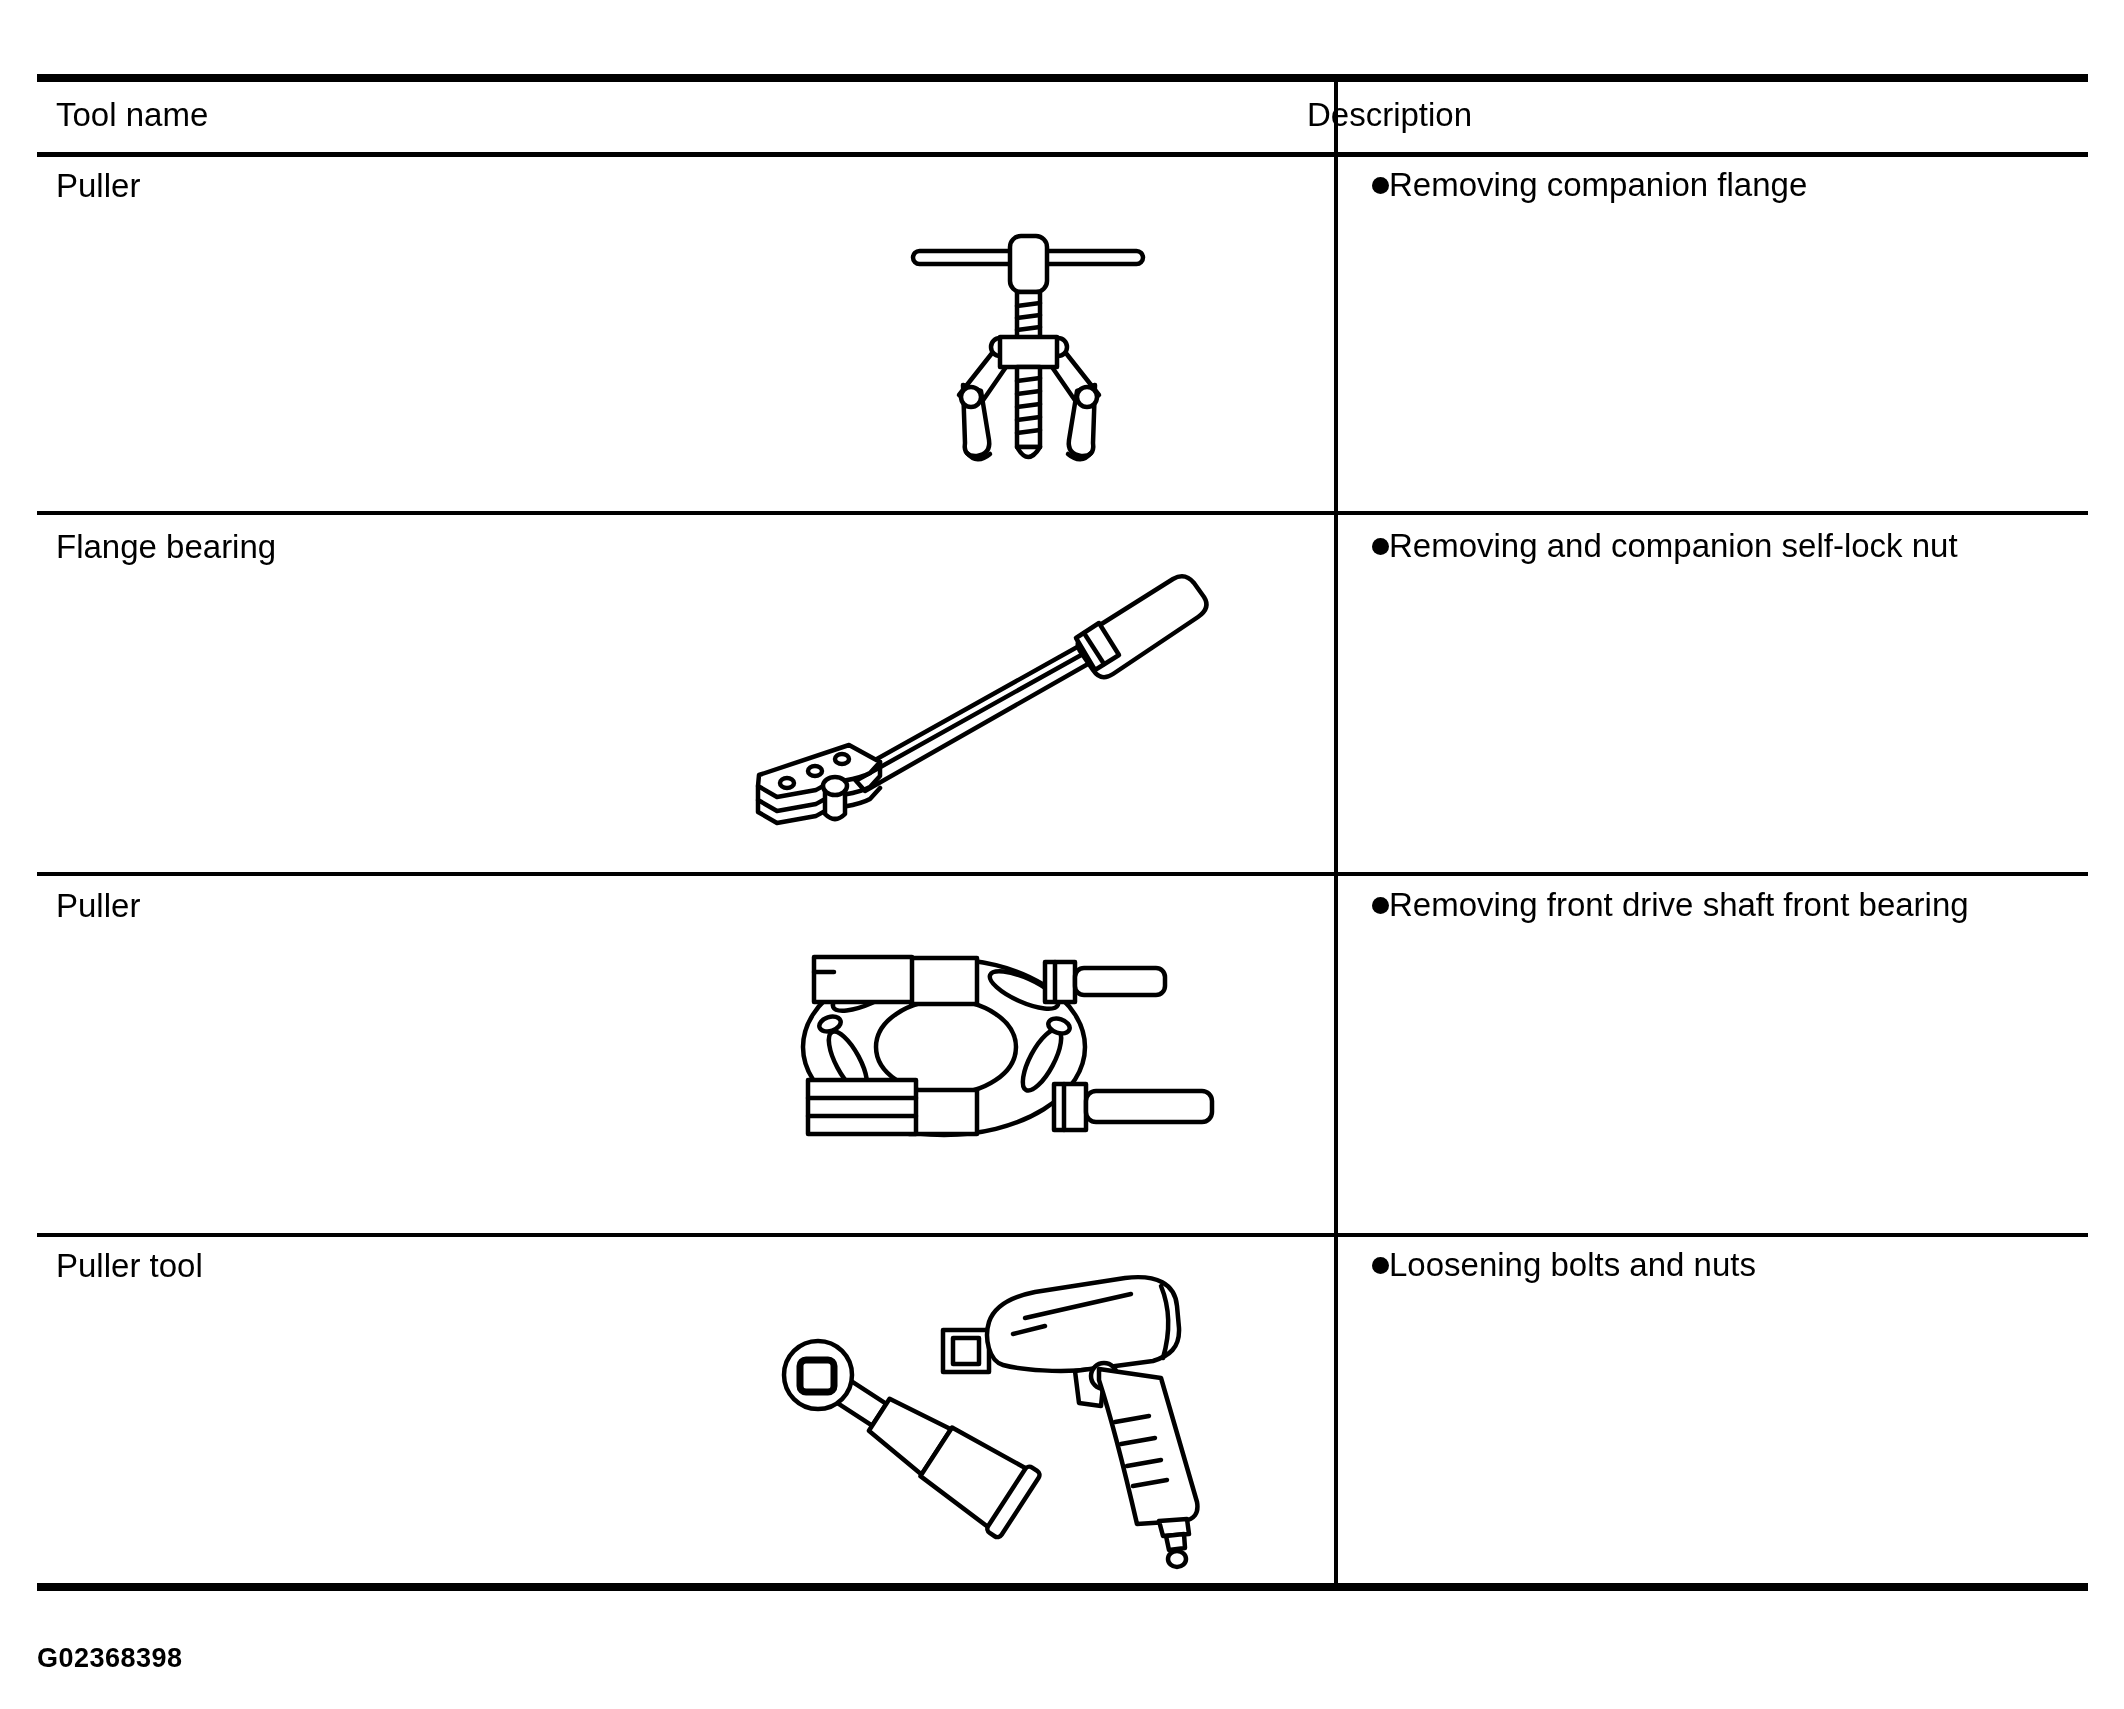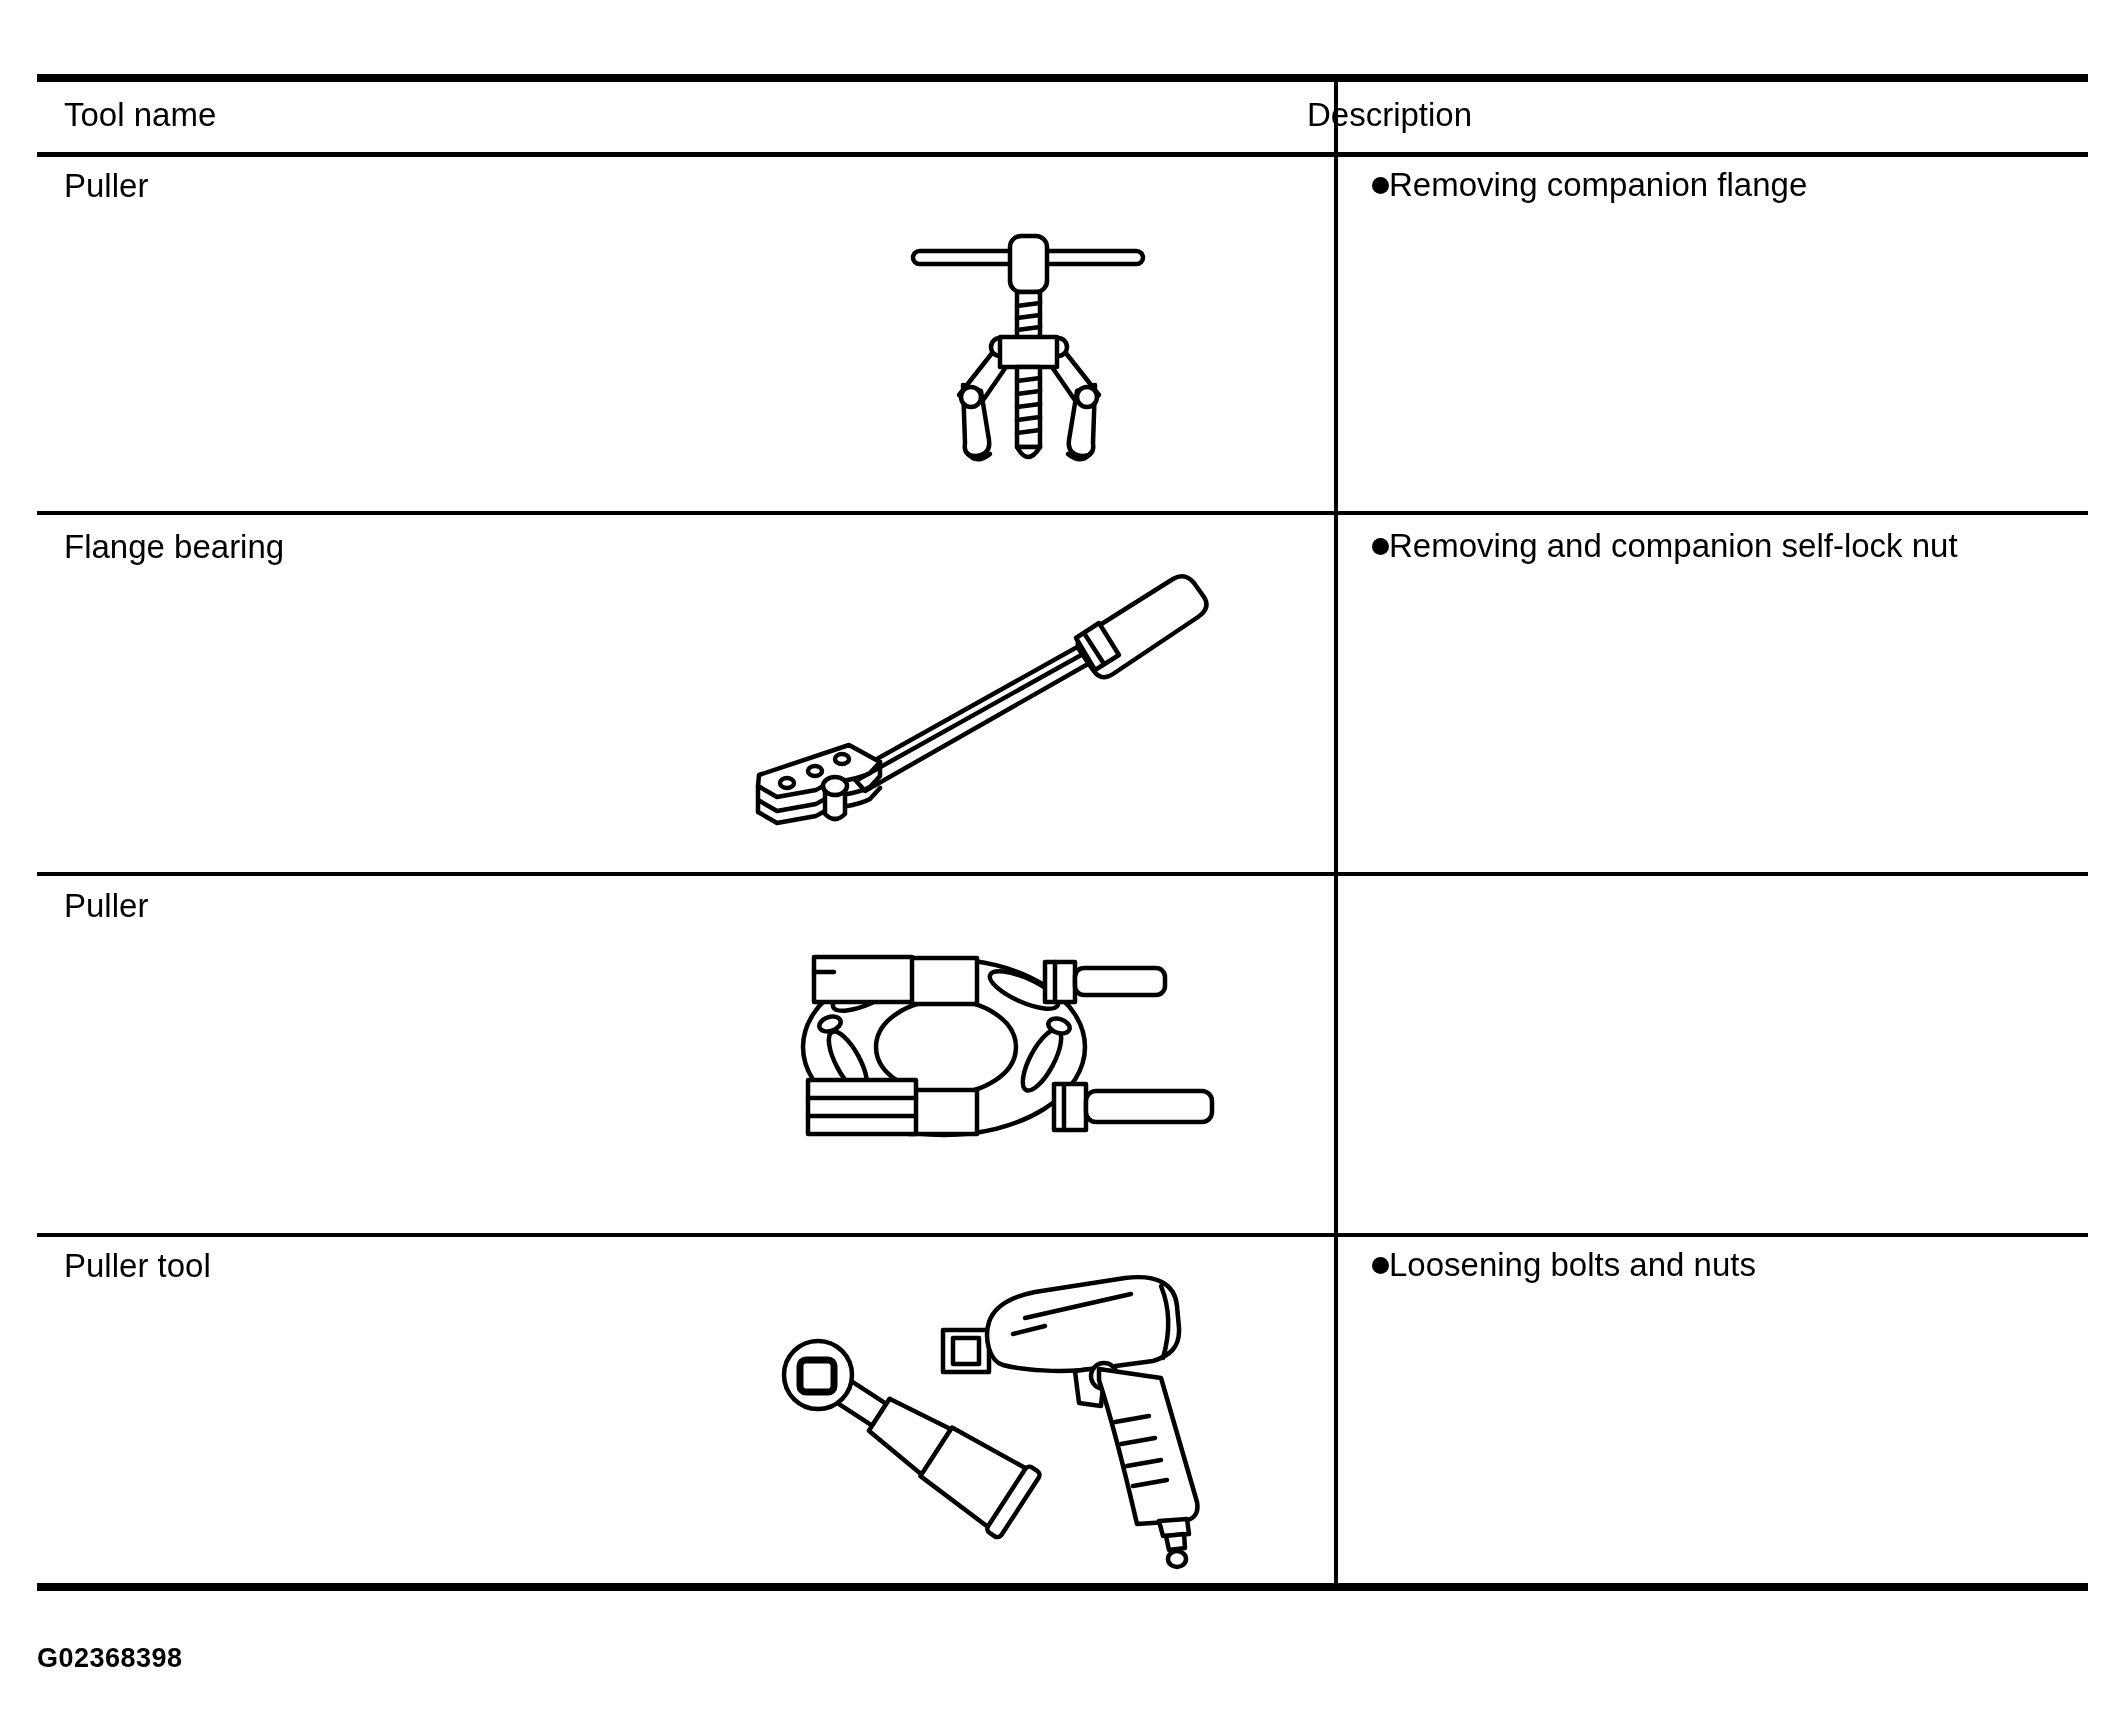--- a/index.html
+++ b/index.html
@@ -21,21 +21,21 @@
   .hline.sep3          { top:1233px; height:4px; }
   .hline.thick-bottom  { top:1583px; height:8px; }
   .vline { position:absolute; left:1334px; top:74px; width:4px; height:1517px; background:#000; }
 
   .cell-text {
     position:absolute;
     font-size:33px;
     line-height:1.2;
     white-space:nowrap;
   }
-  .col-tool { left:64px; }
+  .col-tool { left:56px; }
   .col-desc { left:1307px; }
 
   .bullet-list {
     position:absolute;
     left:1372px;
     display:flex;
     flex-direction:column;
     gap:24px;
   }
   .bullet-item {
@@ -150,20 +150,24 @@
         <ellipse cx="83" cy="209" rx="7" ry="5"></ellipse>
         <ellipse cx="110" cy="197" rx="7" ry="5"></ellipse>
         <path d="M93 228 L93 252 Q103 262 113 252 L113 228"></path>
         <ellipse cx="103" cy="224" rx="12" ry="9"></ellipse>
       </g>
     </svg>
   </div>
 
   <div class="cell-text col-tool" style="top:886px">Puller</div>
   <div class="bullet-list" style="top:886px">
+    <div class="bullet-item">
+      <span class="bullet-dot"></span>
+      <span>Removing front drive shaft front bearing</span>
+    </div>
   </div>
   <div class="illus" style="left:792px; top:940px; width:460px; height:252px;">
     <svg viewBox="0 0 460 252">
       <g fill="#fff" stroke="#000" stroke-width="4.5" stroke-linejoin="round" stroke-linecap="round">
         <ellipse cx="152" cy="107" rx="141" ry="88"></ellipse>
 
         <ellipse cx="75" cy="52" rx="37" ry="12" transform="rotate(-24 75 52)"></ellipse>
         <ellipse cx="56" cy="122" rx="34" ry="12" transform="rotate(62 56 122)"></ellipse>
         <ellipse cx="232" cy="50" rx="37" ry="12" transform="rotate(24 232 50)"></ellipse>
         <ellipse cx="250" cy="120" rx="34" ry="12" transform="rotate(-62 250 120)"></ellipse>

